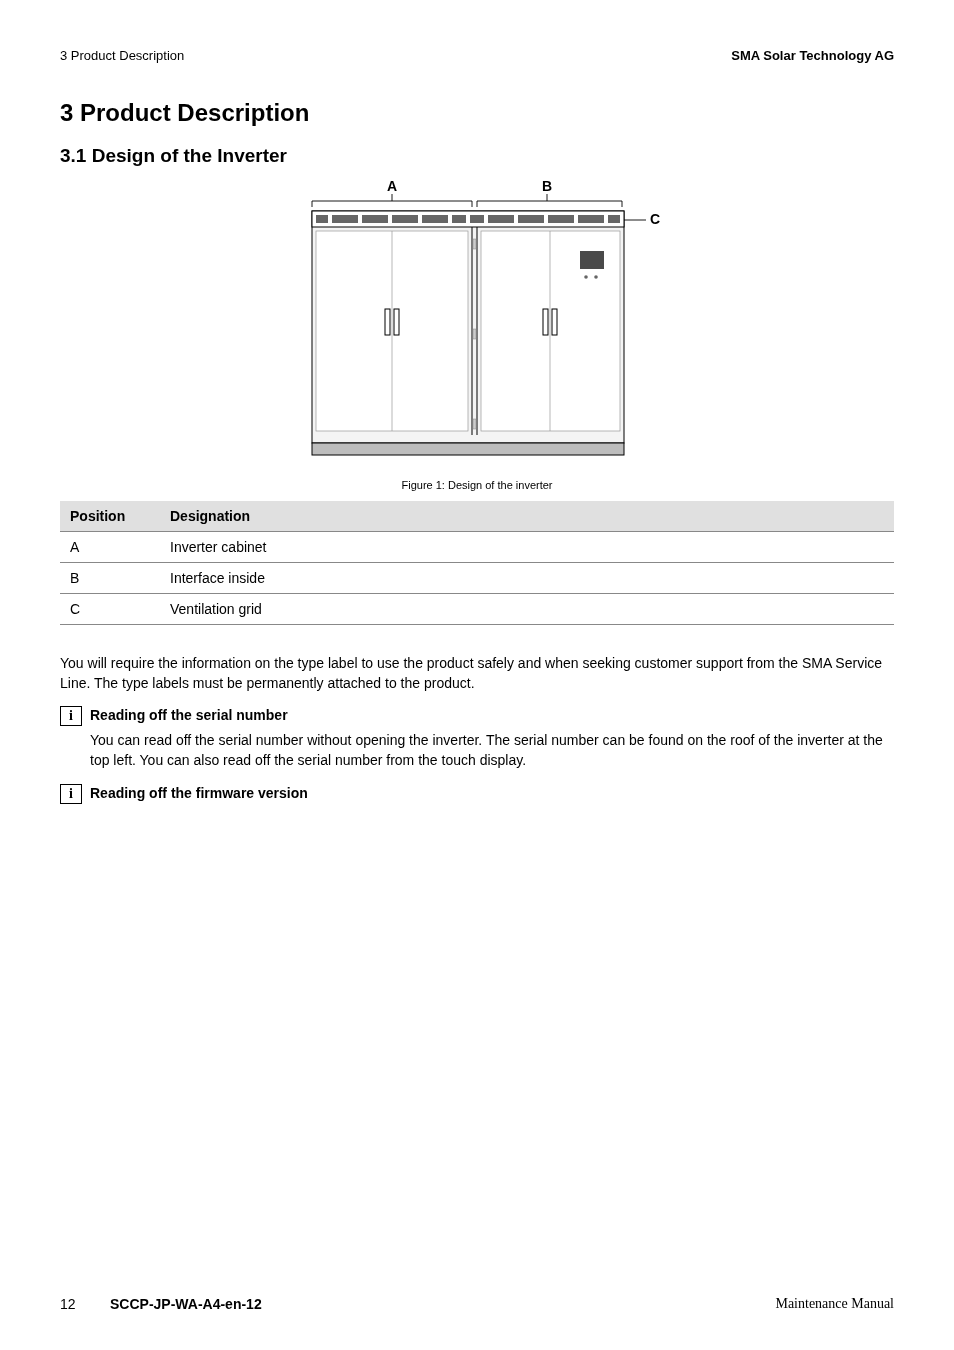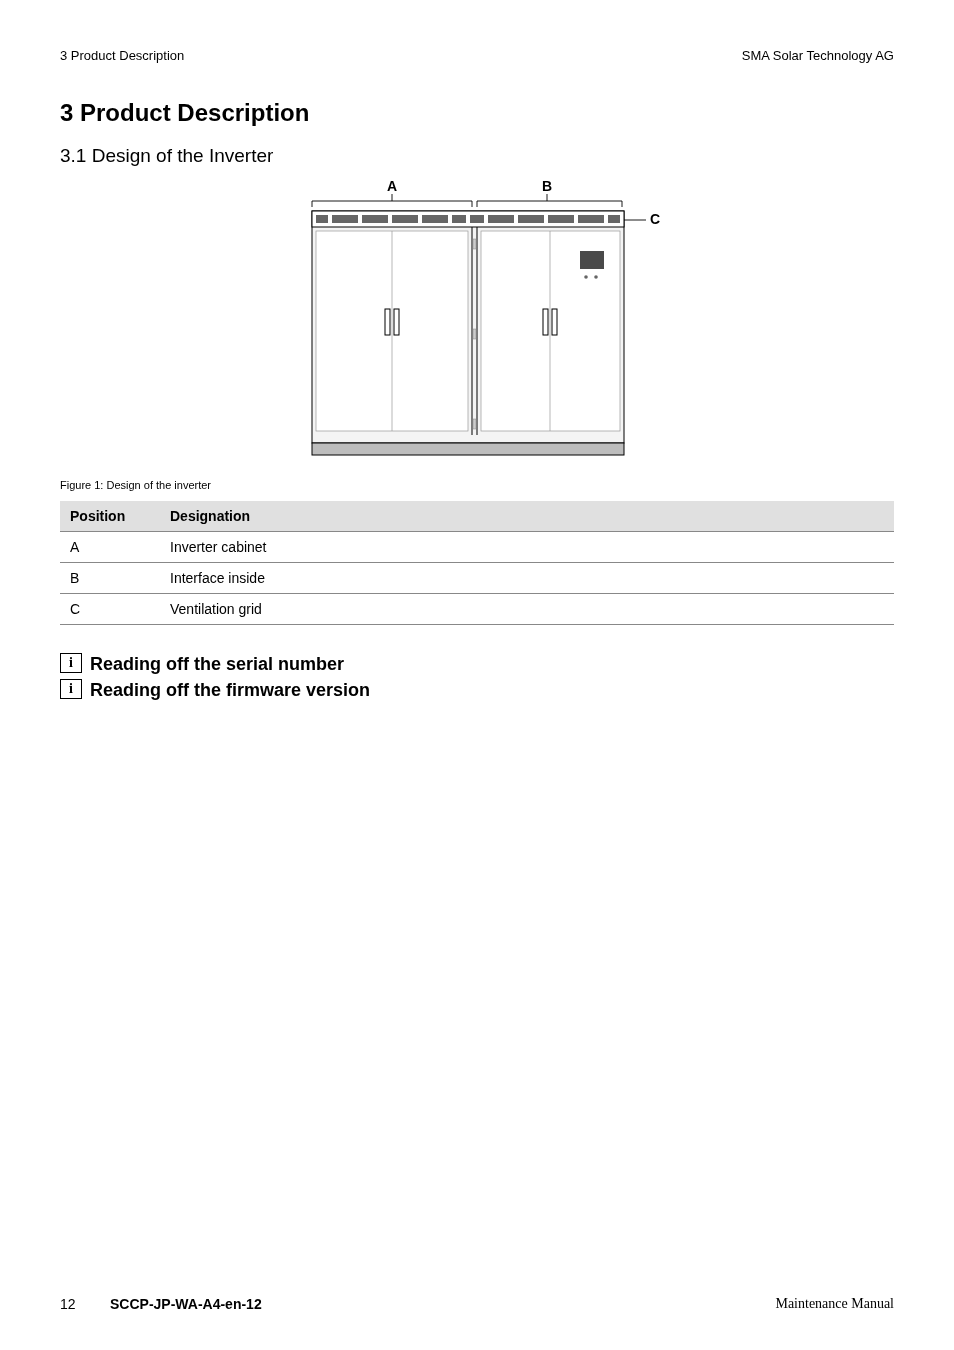--- a/index.html
+++ b/index.html
@@ -19,45 +19,46 @@
     .header {
       display: flex;
       justify-content: space-between;
       font-size: 13px;
       margin-bottom: 36px;
     }
     .header-left {
       font-weight: normal;
     }
     .header-right {
-      font-weight: normal;
+      font-weight: bold;
     }
     h1 {
       font-size: 24px;
       font-weight: bold;
       margin-bottom: 18px;
     }
     h2 {
       font-size: 19px;
-      font-weight: normal;
+      font-weight: bold;
       margin-bottom: 12px;
       margin-top: 16px;
     }
     .figure-container {
       display: flex;
       justify-content: center;
       margin: 6px 0 10px 0;
     }
     .figure-svg {
       width: 370px;
       height: 290px;
     }
     .figure-caption {
       font-size: 11px;
       margin-bottom: 10px;
+      text-align: center;
     }
     .table {
       width: 100%;
       border-collapse: collapse;
       margin-bottom: 28px;
     }
     .table th {
       background: #e0e0e0;
       text-align: left;
       font-weight: bold;
@@ -90,21 +91,21 @@
       display: flex;
       align-items: center;
       justify-content: center;
       font-family: Georgia, serif;
       font-weight: bold;
       font-size: 14px;
       margin-right: 8px;
       flex-shrink: 0;
     }
     .info-title {
-      font-size: 18px;
+      font-size: 14px;
       font-weight: bold;
       padding-top: 1px;
     }
     .info-body {
       font-size: 14px;
       line-height: 1.45;
       margin-left: 30px;
       margin-bottom: 14px;
     }
     .section-3-2 {
@@ -225,25 +226,27 @@
       <td>Interface inside</td>
     </tr>
     <tr>
       <td>C</td>
       <td>Ventilation grid</td>
     </tr>
   </tbody>
 </table>
 
 <div class="section-3-2">
+  <p class="body-text">You will require the information on the type label to use the product safely and when seeking customer support from the SMA Service Line. The type labels must be permanently attached to the product.</p>
 
   <div class="info-block">
     <div class="info-icon">i</div>
     <div class="info-title">Reading off the serial number</div>
   </div>
+  <div class="info-body">You can read off the serial number without opening the inverter. The serial number can be found on the roof of the inverter at the top left. You can also read off the serial number from the touch display.</div>
 
   <div class="info-block">
     <div class="info-icon">i</div>
     <div class="info-title">Reading off the firmware version</div>
   </div>
 </div>
 
 <div class="footer">
   <div class="footer-page">12</div>
   <div class="footer-code">SCCP-JP-WA-A4-en-12</div>

